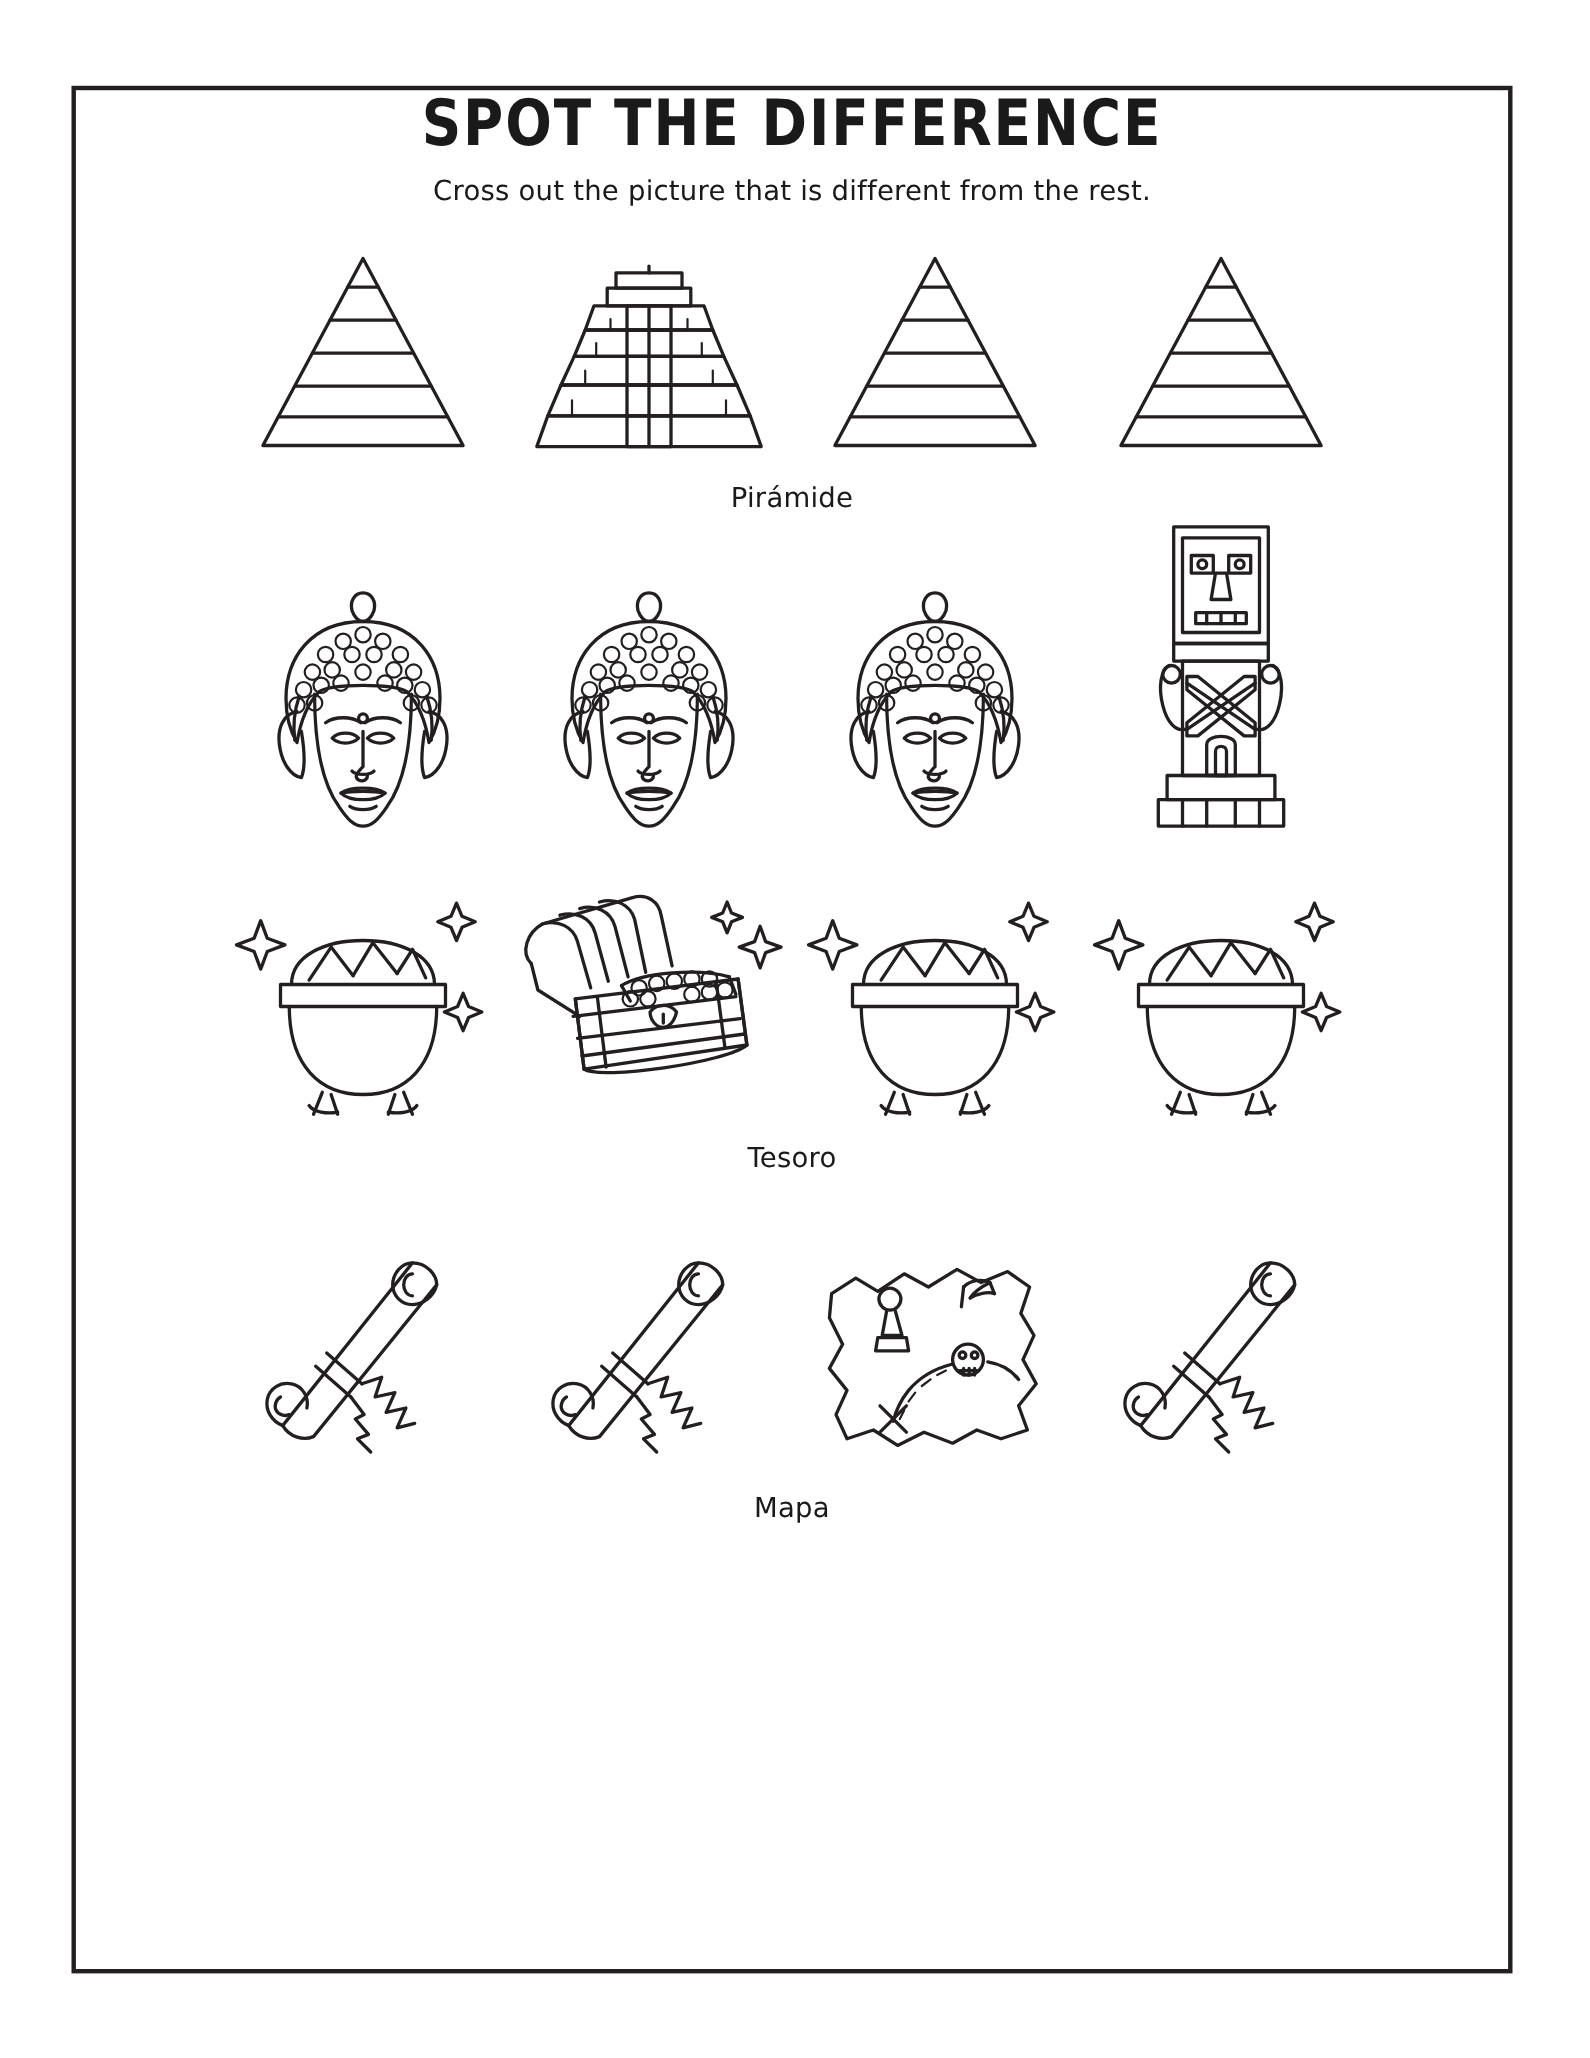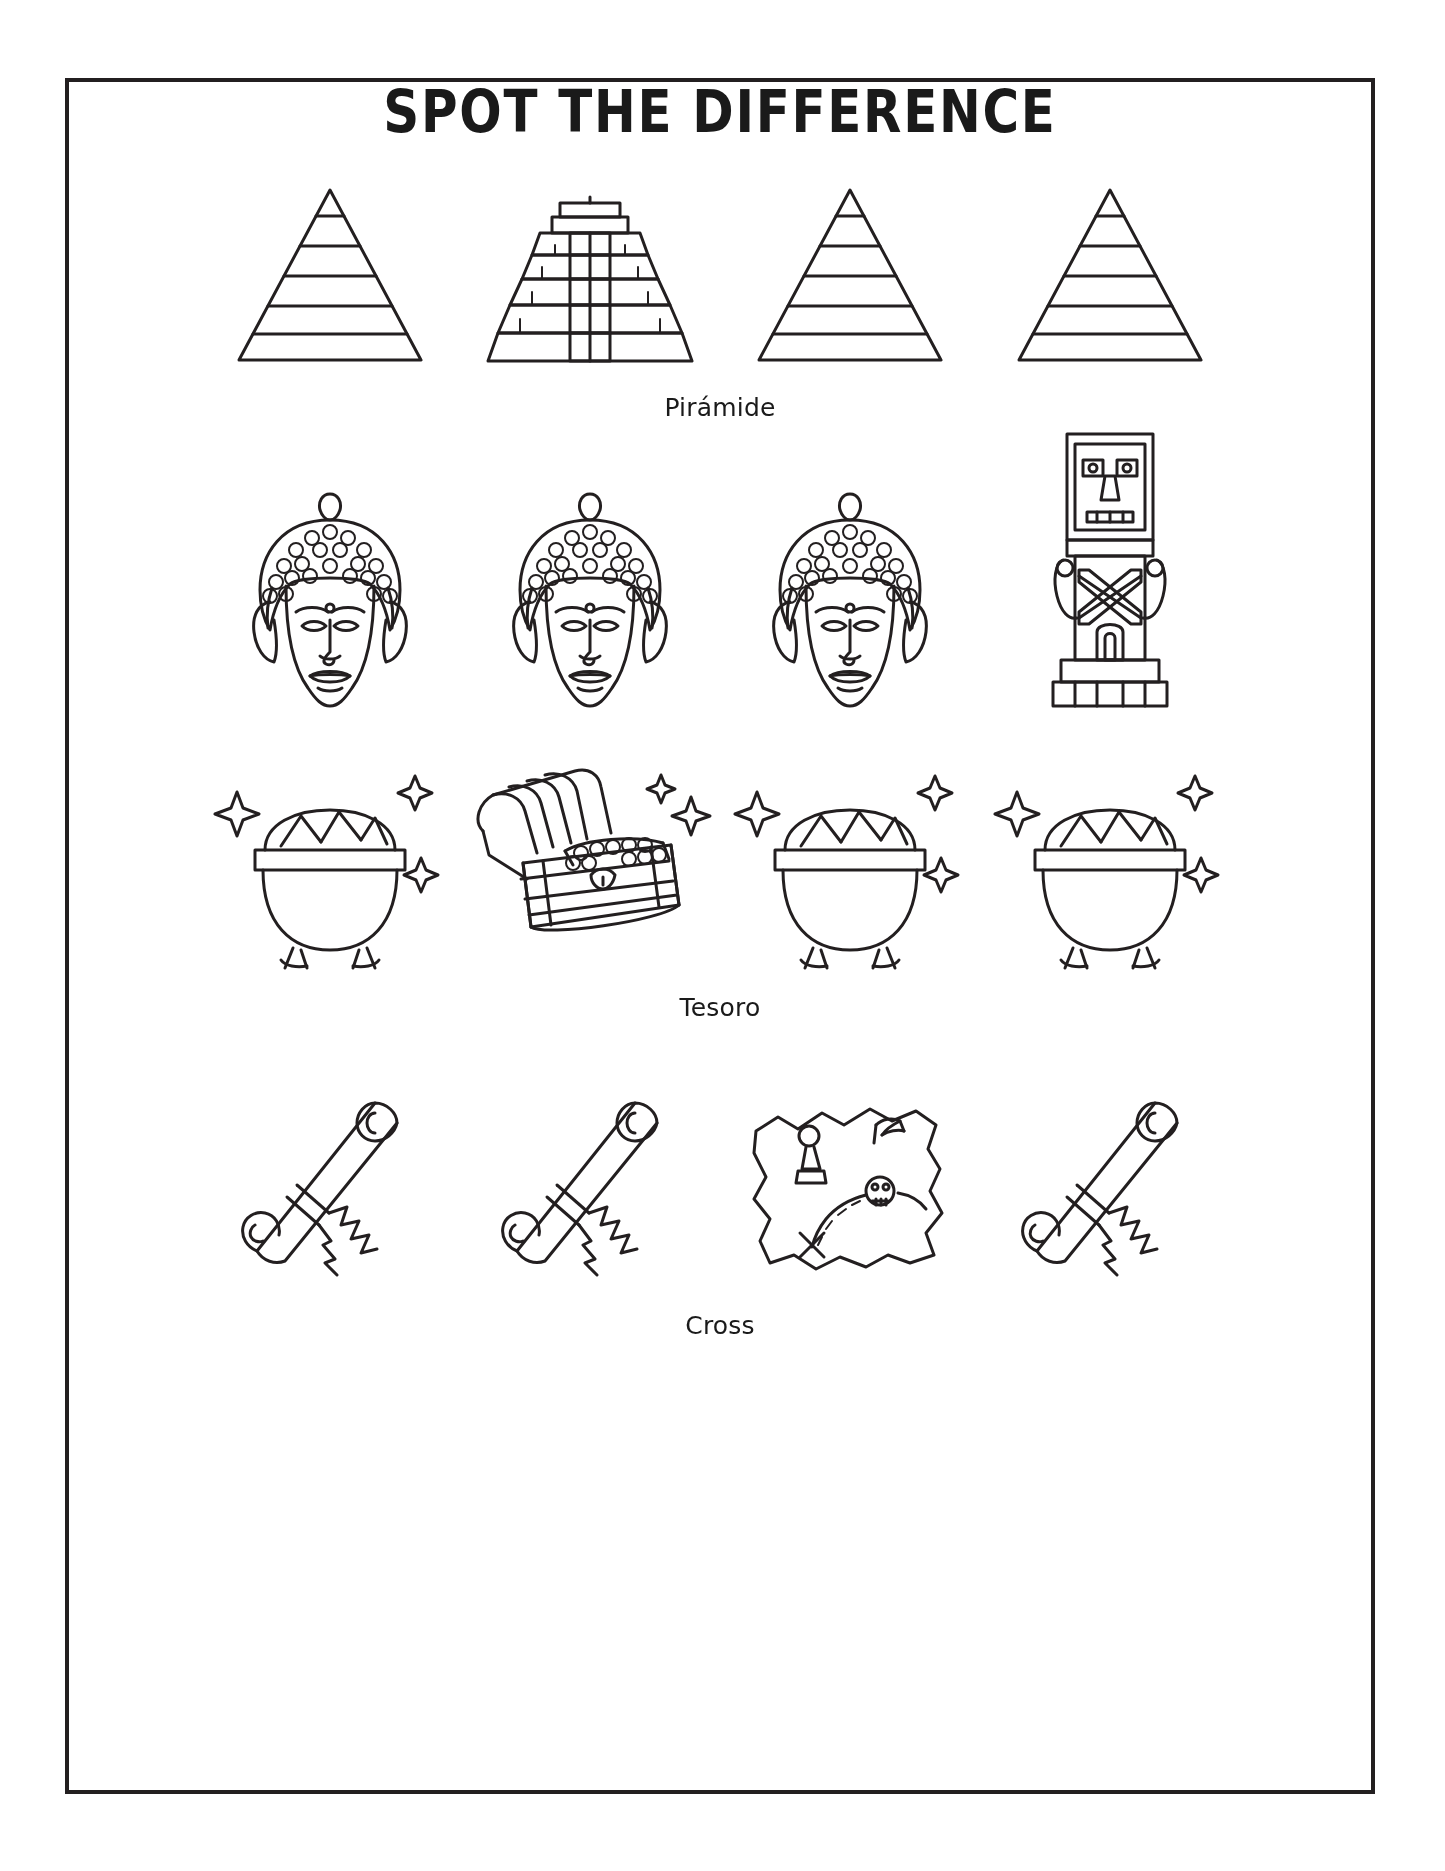--- a/index.html
+++ b/index.html
@@ -93,20 +93,21 @@
     stroke-linejoin: round;
   }
 </style>
 </head>
 <body>
 
 <div class="sheet">
 
   <div class="header">
     <h1 class="title">SPOT THE DIFFERENCE</h1>
+    <p class="subtitle">Cross out the picture that is different from the rest.</p>
   </div>
 
   <div class="rows">
 
     <div class="row row-1">
       <div class="row-items">
 
         <div class="item">
           <svg width="210" height="195" viewBox="0 0 210 195">
             <g class="stroke">
@@ -555,17 +556,17 @@
               <path d="M30 130 C26 132 24 138 26 142 C28 146 34 148 38 146"></path>
               <path d="M72 90 L104 118"></path>
               <path d="M62 102 L94 130"></path>
               <path d="M104 118 L122 112 L116 130 L134 126 L126 144 L144 140 L136 158 L152 154"></path>
               <path d="M94 130 L106 146 L98 150 L110 164 L100 168 L112 180"></path>
             </g>
           </svg>
         </div>
 
       </div>
-      <div class="row-label">Cross</div>
+      <div class="row-label">Mapa</div>
     </div>
 
   </div>
 </div>
 
 </body></html>

